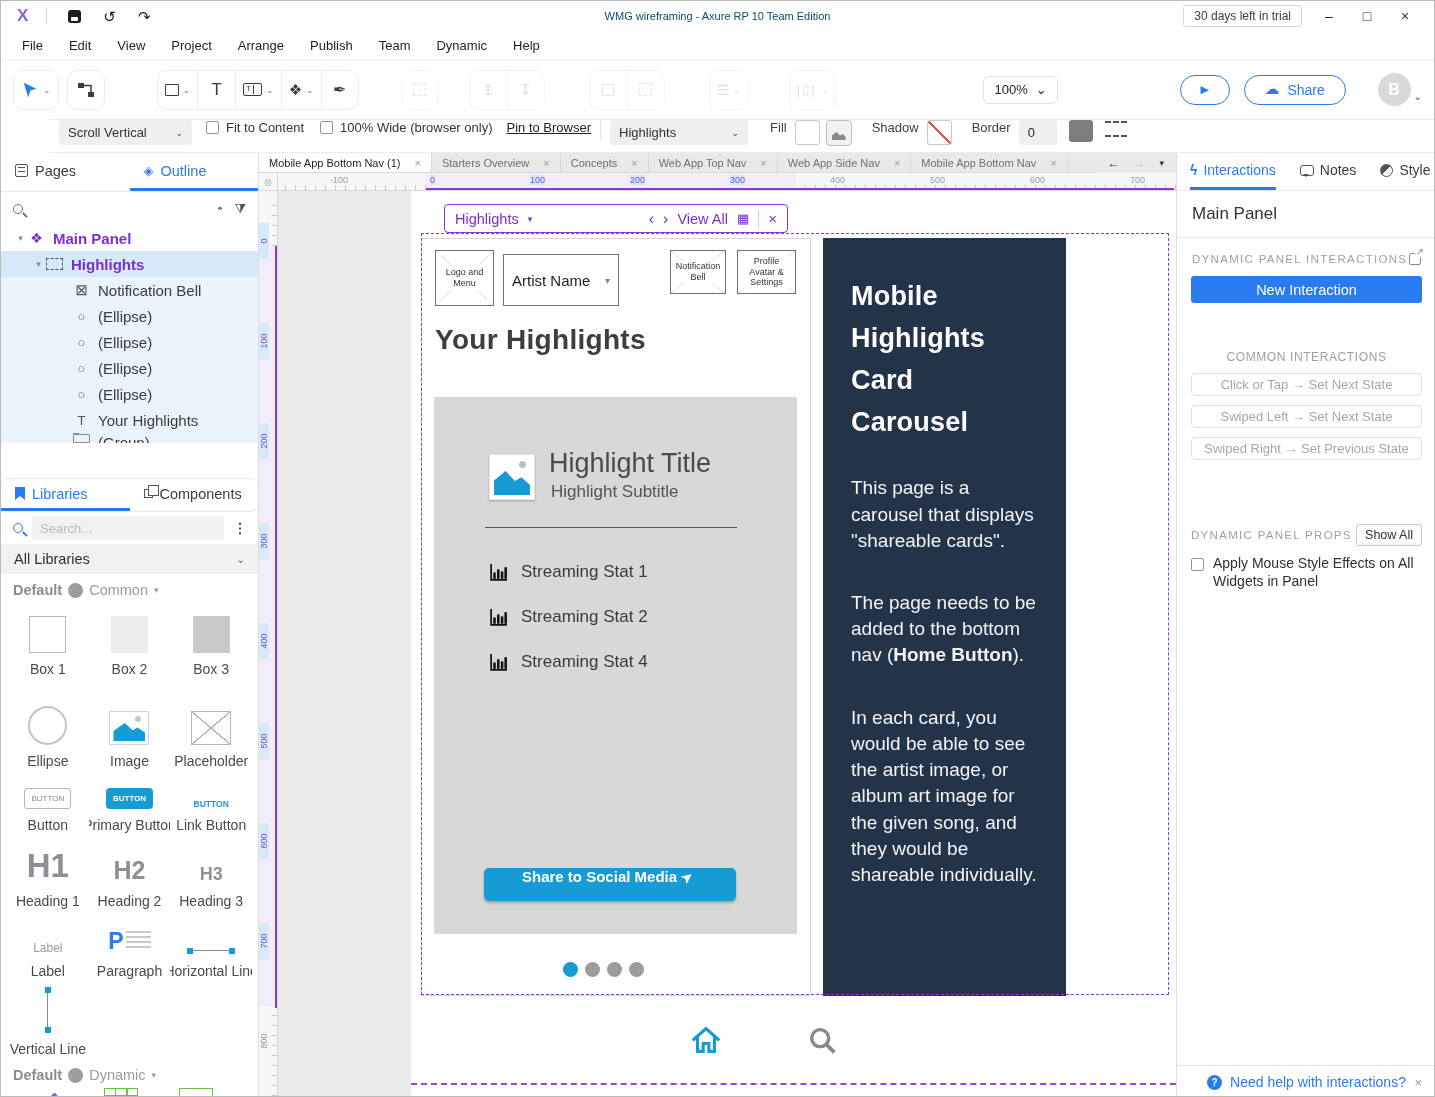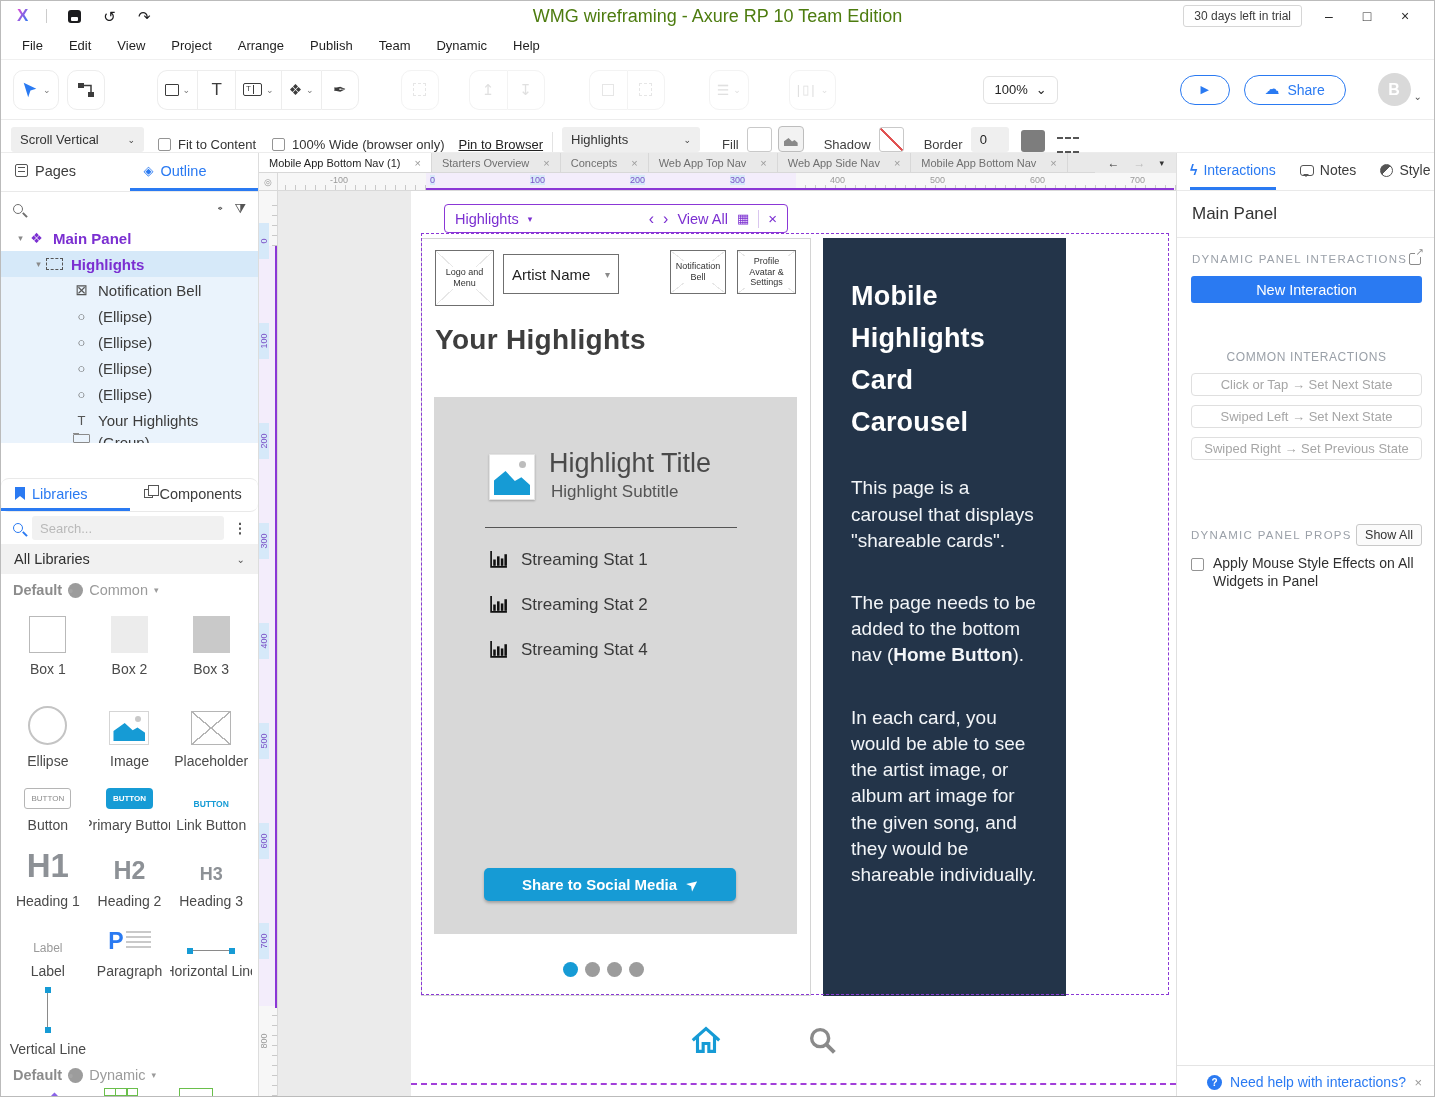--- a/index.html
+++ b/index.html
@@ -9,21 +9,21 @@
     background:#fff; font-family:"Liberation Sans", sans-serif; color:#222;
     border:1px solid #bbb;
   }
   
   .titlebar { height:30px; display:flex; align-items:center; padding:0 10px; position:relative; background:#fff; }
   .xlogo { font-size:17px; font-weight:bold; background:linear-gradient(120deg,#e14ad6 10%,#2a7af2 90%); -webkit-background-clip:text; background-clip:text; color:transparent; margin:0 8px 0 6px; }
   .tb-div { width:1px; height:14px; background:#ccc; margin:0 10px; }
   .tb-ic { font-size:15px; color:#1c1c1e; margin:0 11px; line-height:1; }
   .saveic { width:13px; height:13px; background:#1c1c1e; border-radius:3px; position:relative; margin:0 11px; }
   .saveic::after { content:""; position:absolute; left:3px; right:3px; bottom:2px; height:4px; background:#fff; border-radius:1px; }
-  .win-title { position:absolute; left:0; right:0; text-align:center; font-size:18px; color:#4d7c0f; pointer-events:none; }
+  .win-title { position:absolute; left:0; right:0; text-align:center; font-size:11px; color:#0c4a6e; pointer-events:none; }
   .trial { margin-left:auto; border:1px solid #d6d6d6; border-radius:3px; font-size:12px; color:#3c3c3c; padding:3px 10px; background:#fff; }
   .winctl { display:flex; align-items:center; gap:0; margin-left:8px; }
   .winctl span { width:38px; text-align:center; font-size:14px; color:#2b2b2b; }
   
   .menubar { height:28px; display:flex; align-items:center; padding:0 8px; }
   .menubar span { font-size:13px; color:#1f1f1f; padding:4px 13px; }
   
   .toolbar1 { height:60px; display:flex; align-items:center; padding:0 12px; border-top:1px solid #f0f0f0; }
   .tool { height:40px; min-width:38px; border:1px solid #ededed; border-radius:10px; display:flex; align-items:center; justify-content:center; gap:4px; padding:0 7px; background:#fff; }
   .tool .car { font-size:9px; color:#777; }
@@ -42,21 +42,21 @@
   .dis * { color:#e0e0e0 !important; border-color:#e6e6e6 !important; }
   .dis .dbox { width:13px; height:13px; border:1.4px dashed #e0e0e0; }
   .dis .dsq { width:12px; height:12px; border:1.4px solid #e0e0e0; }
   .zoomsel { margin-left:auto; margin-right:122px; height:28px; border:1px solid #e2e2e2; border-radius:6px; display:flex; align-items:center; gap:8px; padding:0 10px; font-size:13px; color:#222; }
   .playbtn { width:50px; height:30px; border:1.5px solid #2a7af2; border-radius:15px; display:flex; align-items:center; justify-content:center; color:#2a7af2; font-size:11px; }
   .sharebtn { width:102px; height:30px; border:1.5px solid #2a7af2; border-radius:15px; display:flex; align-items:center; justify-content:center; gap:8px; color:#2a7af2; font-size:14px; margin-left:14px; position:relative; }
   .cloud { font-size:15px; line-height:1; position:relative; top:-1px; }
   .avatar { width:33px; height:33px; border-radius:50%; background:#d9d9d9; color:#fff; font-weight:bold; font-size:16px; display:flex; align-items:center; justify-content:center; margin-left:32px; }
   .av-car { font-size:10px; color:#555; margin-left:3px; margin-top:14px; }
   
-  .toolbar2 { height:34px; display:flex; align-items:flex-end; padding:0 10px; border-top:1px solid #ececec; border-bottom:1px solid #ececec; font-size:13px; color:#333; }
+  .toolbar2 { height:34px; display:flex; align-items:flex-start; padding:0 10px; border-top:1px solid #ececec; border-bottom:1px solid #ececec; font-size:13px; color:#333;margin-left:48px; }
   .sel-gray { background:#efefef; border-radius:3px; height:25px; display:flex; align-items:center; justify-content:space-between; padding:0 9px; gap:10px; }
   .sel-gray .car { font-size:9px; color:#444; }
   .cb { width:13px; height:13px; border:1.2px solid #949494; border-radius:2px; background:#fff; flex:none; }
   .t2item { display:flex; align-items:center; gap:7px; }
   .pinlink { text-decoration:underline; color:#222; }
   .t2div { width:1px; height:20px; background:#e3e3e3; margin:0 9px; }
   .swatch-white { width:25px; height:25px; border:1px solid #c9c9c9; border-radius:3px; background:#fff; }
   .swatch-img { width:26px; height:26px; border:1px solid #bdbdbd; border-radius:4px; background:#f2f2f2; position:relative; overflow:hidden; }
   .swatch-img::before { content:""; position:absolute; left:5px; right:5px; bottom:5px; height:8px; background:#8a8a8a; clip-path:polygon(0 100%,0 45%,35% 0,60% 45%,78% 25%,100% 60%,100% 100%); }
   .swatch-shadow { width:25px; height:25px; border:1px solid #c9c9c9; border-radius:3px; background:linear-gradient(45deg,transparent calc(50% - 1px),#e05252 calc(50% - 1px),#e05252 calc(50% + 1px),transparent calc(50% + 1px)),#fff; }
@@ -182,33 +182,33 @@
   .floatbar .grid { font-size:13px; }
   .floatbar .div { width:1px; height:18px; background:#d9c6ef; }
   .floatbar .x { font-size:15px; }
   
   .phone { position:absolute; left:162px; top:47px; width:390px; height:758px; background:#fff; border:1px solid #d4d4d4; z-index:2; }
   .ph { position:absolute; border:1px solid #6f6f6f; background:#fff; display:flex; align-items:center; justify-content:center; text-align:center; font-size:9px; color:#333; line-height:1.2; padding:2px; }
   .ph::before { content:""; position:absolute; inset:0; background:
     linear-gradient(to top right,transparent calc(50% - 0.5px),#bbb calc(50% - 0.5px),#bbb calc(50% + 0.5px),transparent calc(50% + 0.5px)),
     linear-gradient(to bottom right,transparent calc(50% - 0.5px),#bbb calc(50% - 0.5px),#bbb calc(50% + 0.5px),transparent calc(50% + 0.5px)); opacity:.35; }
   .ph span { position:relative; background:#fff; padding:0 1px; }
-  .droplist { position:absolute; left:81px; top:15px; width:116px; height:40px; border:1px solid #6f6f6f; background:#fff; display:flex; align-items:center; justify-content:space-between; padding:0 8px; font-size:15px; color:#1f1f1f; }
+  .droplist { position:absolute; left:81px; top:15px; width:116px; height:52px; border:1px solid #6f6f6f; background:#fff; display:flex; align-items:center; justify-content:space-between; padding:0 8px; font-size:15px; color:#1f1f1f; }
   .droplist .car { font-size:10px; color:#8a8a8a; }
   .wf-title { position:absolute; left:13px; top:85px; font-size:28px; font-weight:bold; color:#3e3e3e; letter-spacing:.3px; }
   .card { position:absolute; left:12px; top:158px; width:363px; height:537px; background:#d8d8d8; }
   .thumb { position:absolute; left:55px; top:57px; width:46px; height:46px; background:#fff; border:1px solid #e4e4e4; box-shadow:0 1px 2px rgba(0,0,0,.25); overflow:hidden; }
   .thumb::before { content:""; position:absolute; left:4px; right:4px; bottom:4px; top:16px; background:#169BD5; clip-path:polygon(0 100%,0 40%,32% 0,58% 42%,76% 26%,100% 58%,100% 100%); }
   .thumb::after { content:""; position:absolute; top:6px; right:8px; width:7px; height:7px; border-radius:50%; background:#bdbdbd; }
   .card-title { position:absolute; left:115px; top:51px; font-size:27px; color:#4a4a4a; }
   .card-sub { position:absolute; left:117px; top:85px; font-size:17px; color:#545454; }
   .card-hr { position:absolute; left:51px; top:130px; width:252px; border-top:1.6px solid #555; }
   .stats { position:absolute; left:55px; top:140px; }
-  .stat { height:45px; display:flex; align-items:center; gap:13px; font-size:17px; color:#3a3a3a; }
-  .sharebtn2 { position:absolute; left:50px; top:471px; width:252px; height:33px; background:#169BD5; border-radius:5px; color:#fff; font-size:15px; font-weight:bold; display:flex; align-items:center; justify-content:center; gap:10px; box-shadow:0 2px 3px rgba(0,0,0,.25); }
+  .stat { height:45px; display:flex; align-items:flex-end; gap:13px; font-size:17px; color:#3a3a3a; }
+  .sharebtn2 { position:absolute; left:50px; top:471px; width:252px; height:33px; background:#169BD5; border-radius:5px; color:#fff; font-size:15px; font-weight:bold; display:flex; justify-content:center; gap:10px; box-shadow:0 2px 3px rgba(0,0,0,.25); }
   .plane { display:inline-block; transform:rotate(-38deg); font-size:13px; }
   .dots { position:absolute; left:141px; top:723px; display:flex; gap:7px; }
   .dot { width:15px; height:15px; border-radius:50%; background:#9c9c9c; }
   .dot.on { background:#169BD5; }
   .bottomnav { position:absolute; left:152px; right:0; top:805px; height:87px; background:#fff; }
   .nav-home { position:absolute; left:278px; top:26px; }
   .nav-search { position:absolute; left:395px; top:27px; }
   
   .notepanel { position:absolute; left:564px; top:47px; width:243px; height:758px; background:#233449; color:#fff; padding:38px 28px; z-index:2; }
   .np-title { font-size:27px; font-weight:bold; line-height:1.55; letter-spacing:.2px; margin-bottom:32px; }

